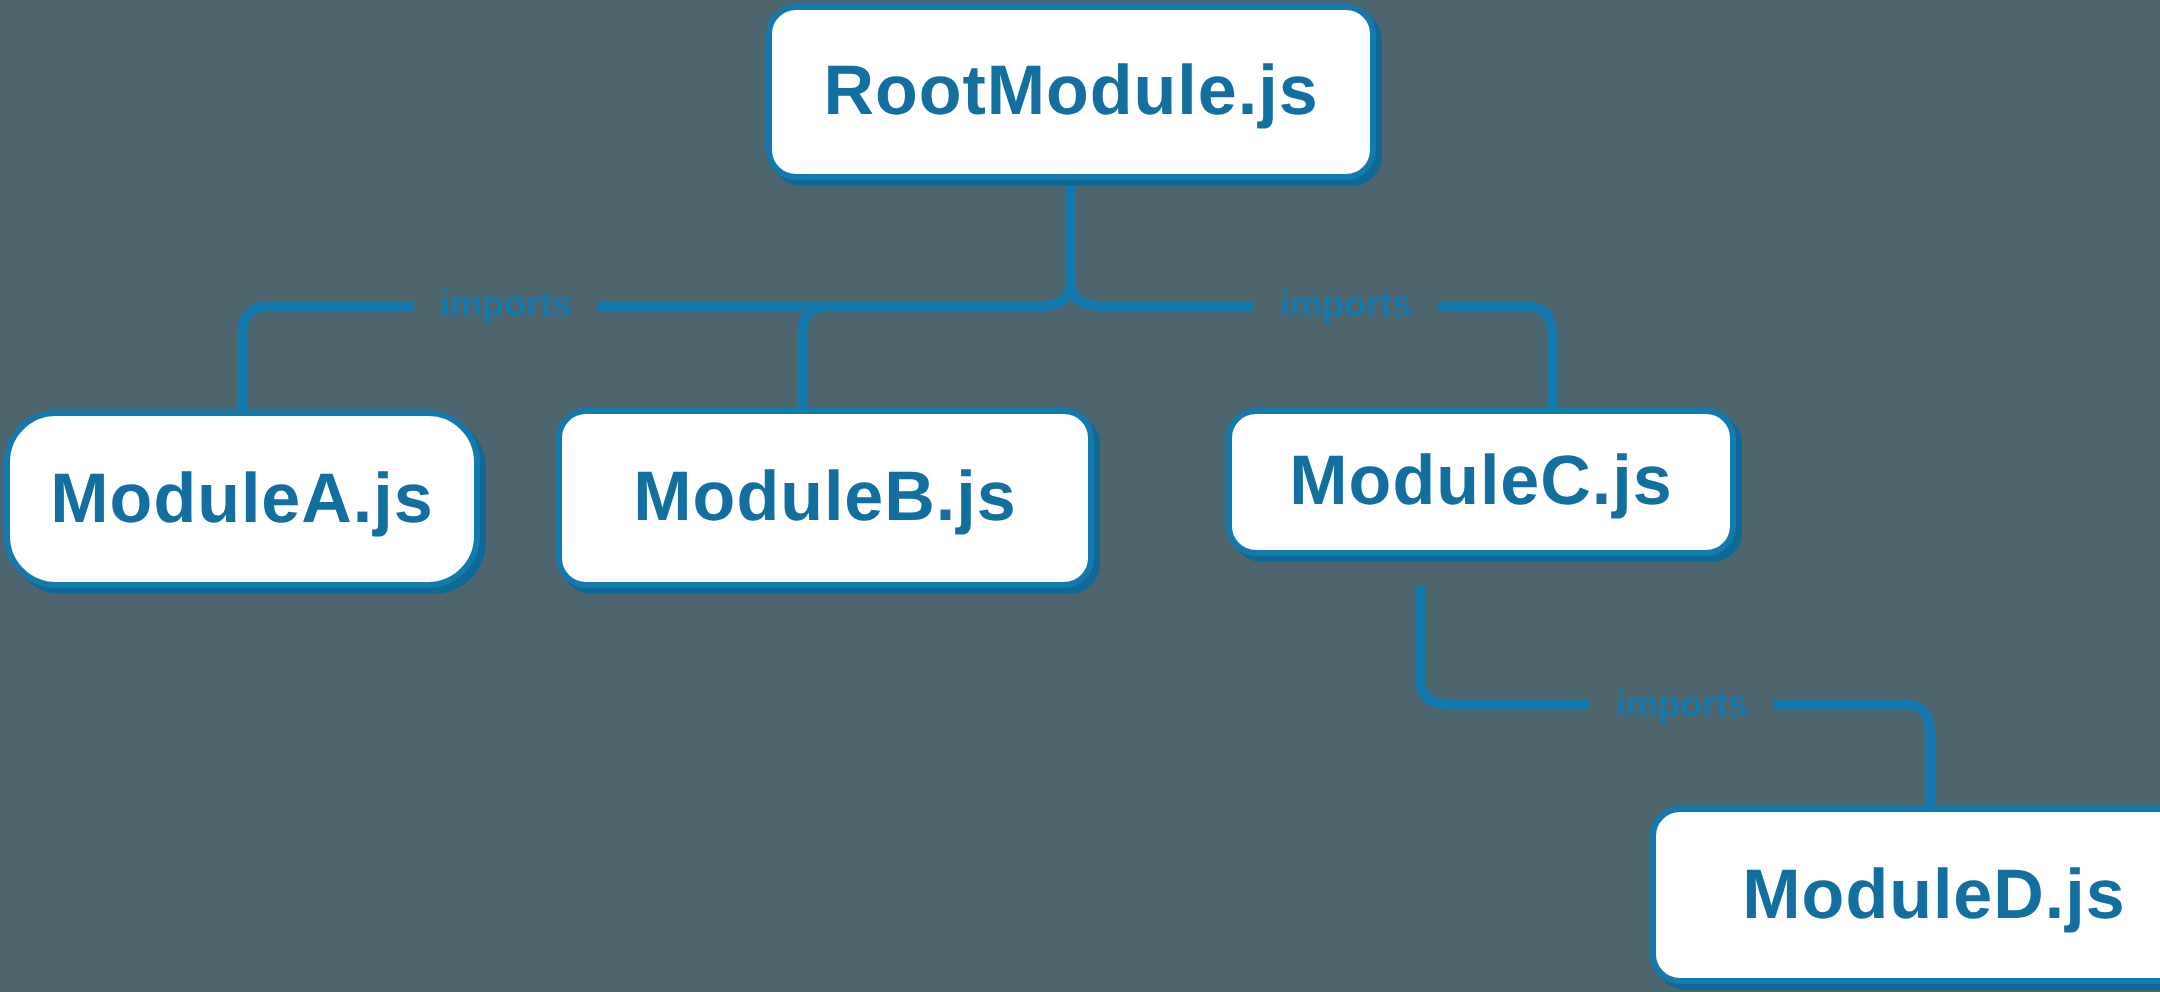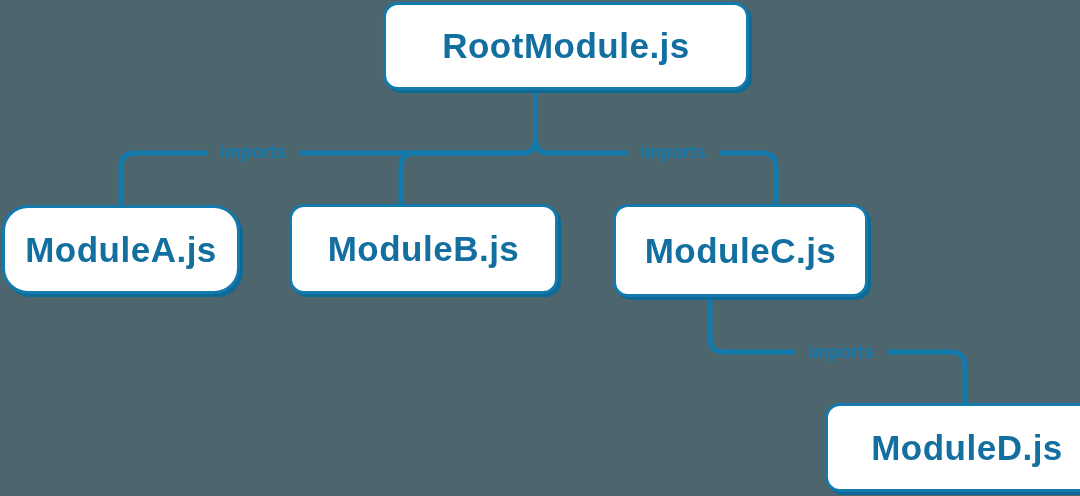--- a/index.html
+++ b/index.html
@@ -41,24 +41,24 @@
     border-radius: 15px;
     box-shadow: 3px 3px 0 var(--node_shadow);
     display: flex;
     align-items: center;
     justify-content: center;
     color: var(--node_text);
     font-size: 35px;
     font-weight: 600;
     letter-spacing: 0.5px;
   }
-  .node-root    { left: 383px; top: 2px;   width: 366px; height: 88px; }
+  .node-root    { left: 383px; top: 2px;   width: 305px; height: 88px; }
   .node-moduleA { left: 2px;   top: 205px; width: 238px; height: 89px; border-radius: 26px; }
-  .node-moduleB { left: 289px; top: 204px; width: 269px; height: 90px; }
-  .node-moduleC { left: 613px; top: 204px; width: 255px; height: 93px; }
+  .node-moduleB { left: 278px; top: 204px; width: 269px; height: 90px; }
+  .node-moduleC { left: 613px; top: 204px; width: 255px; height: 74px; }
   .node-moduleD { left: 825px; top: 403px; width: 284px; height: 89px; }
   .edge-label {
     position: absolute;
     transform: translate(-50%, -50%);
     background: var(--background);
     color: var(--line);
     font-size: 18px;
     font-weight: 700;
     line-height: 1;
     padding: 4px 13px;

